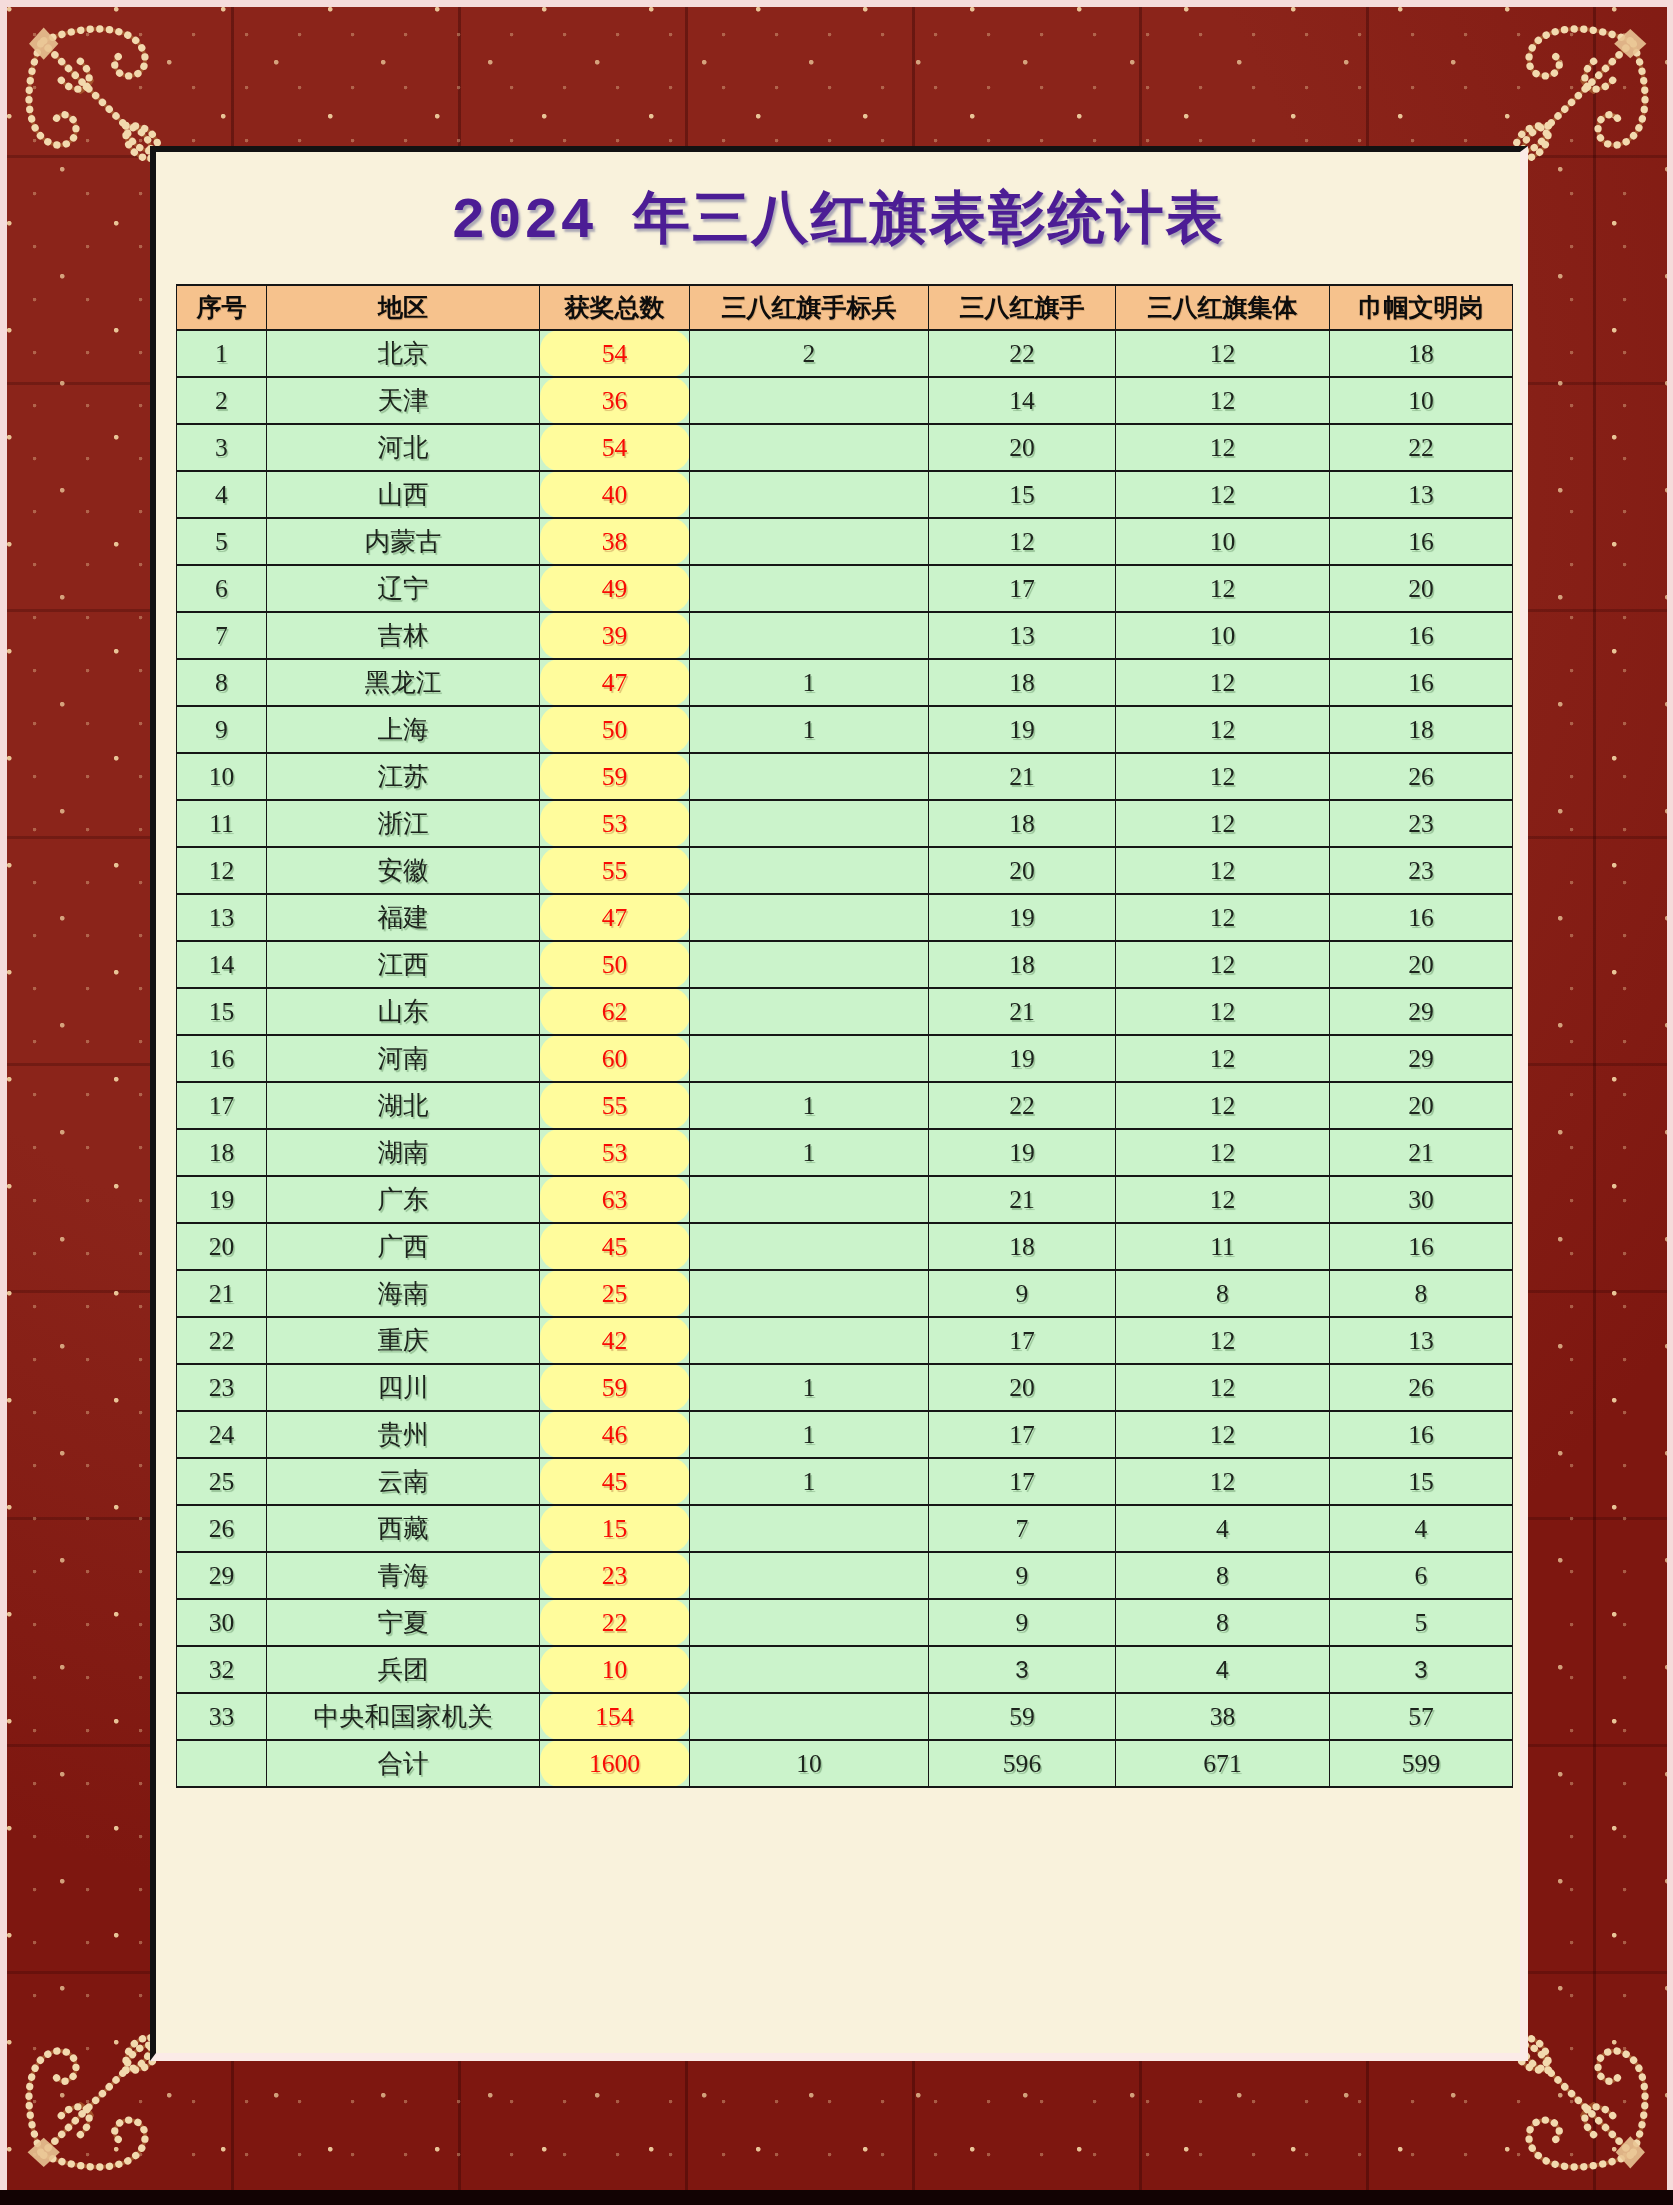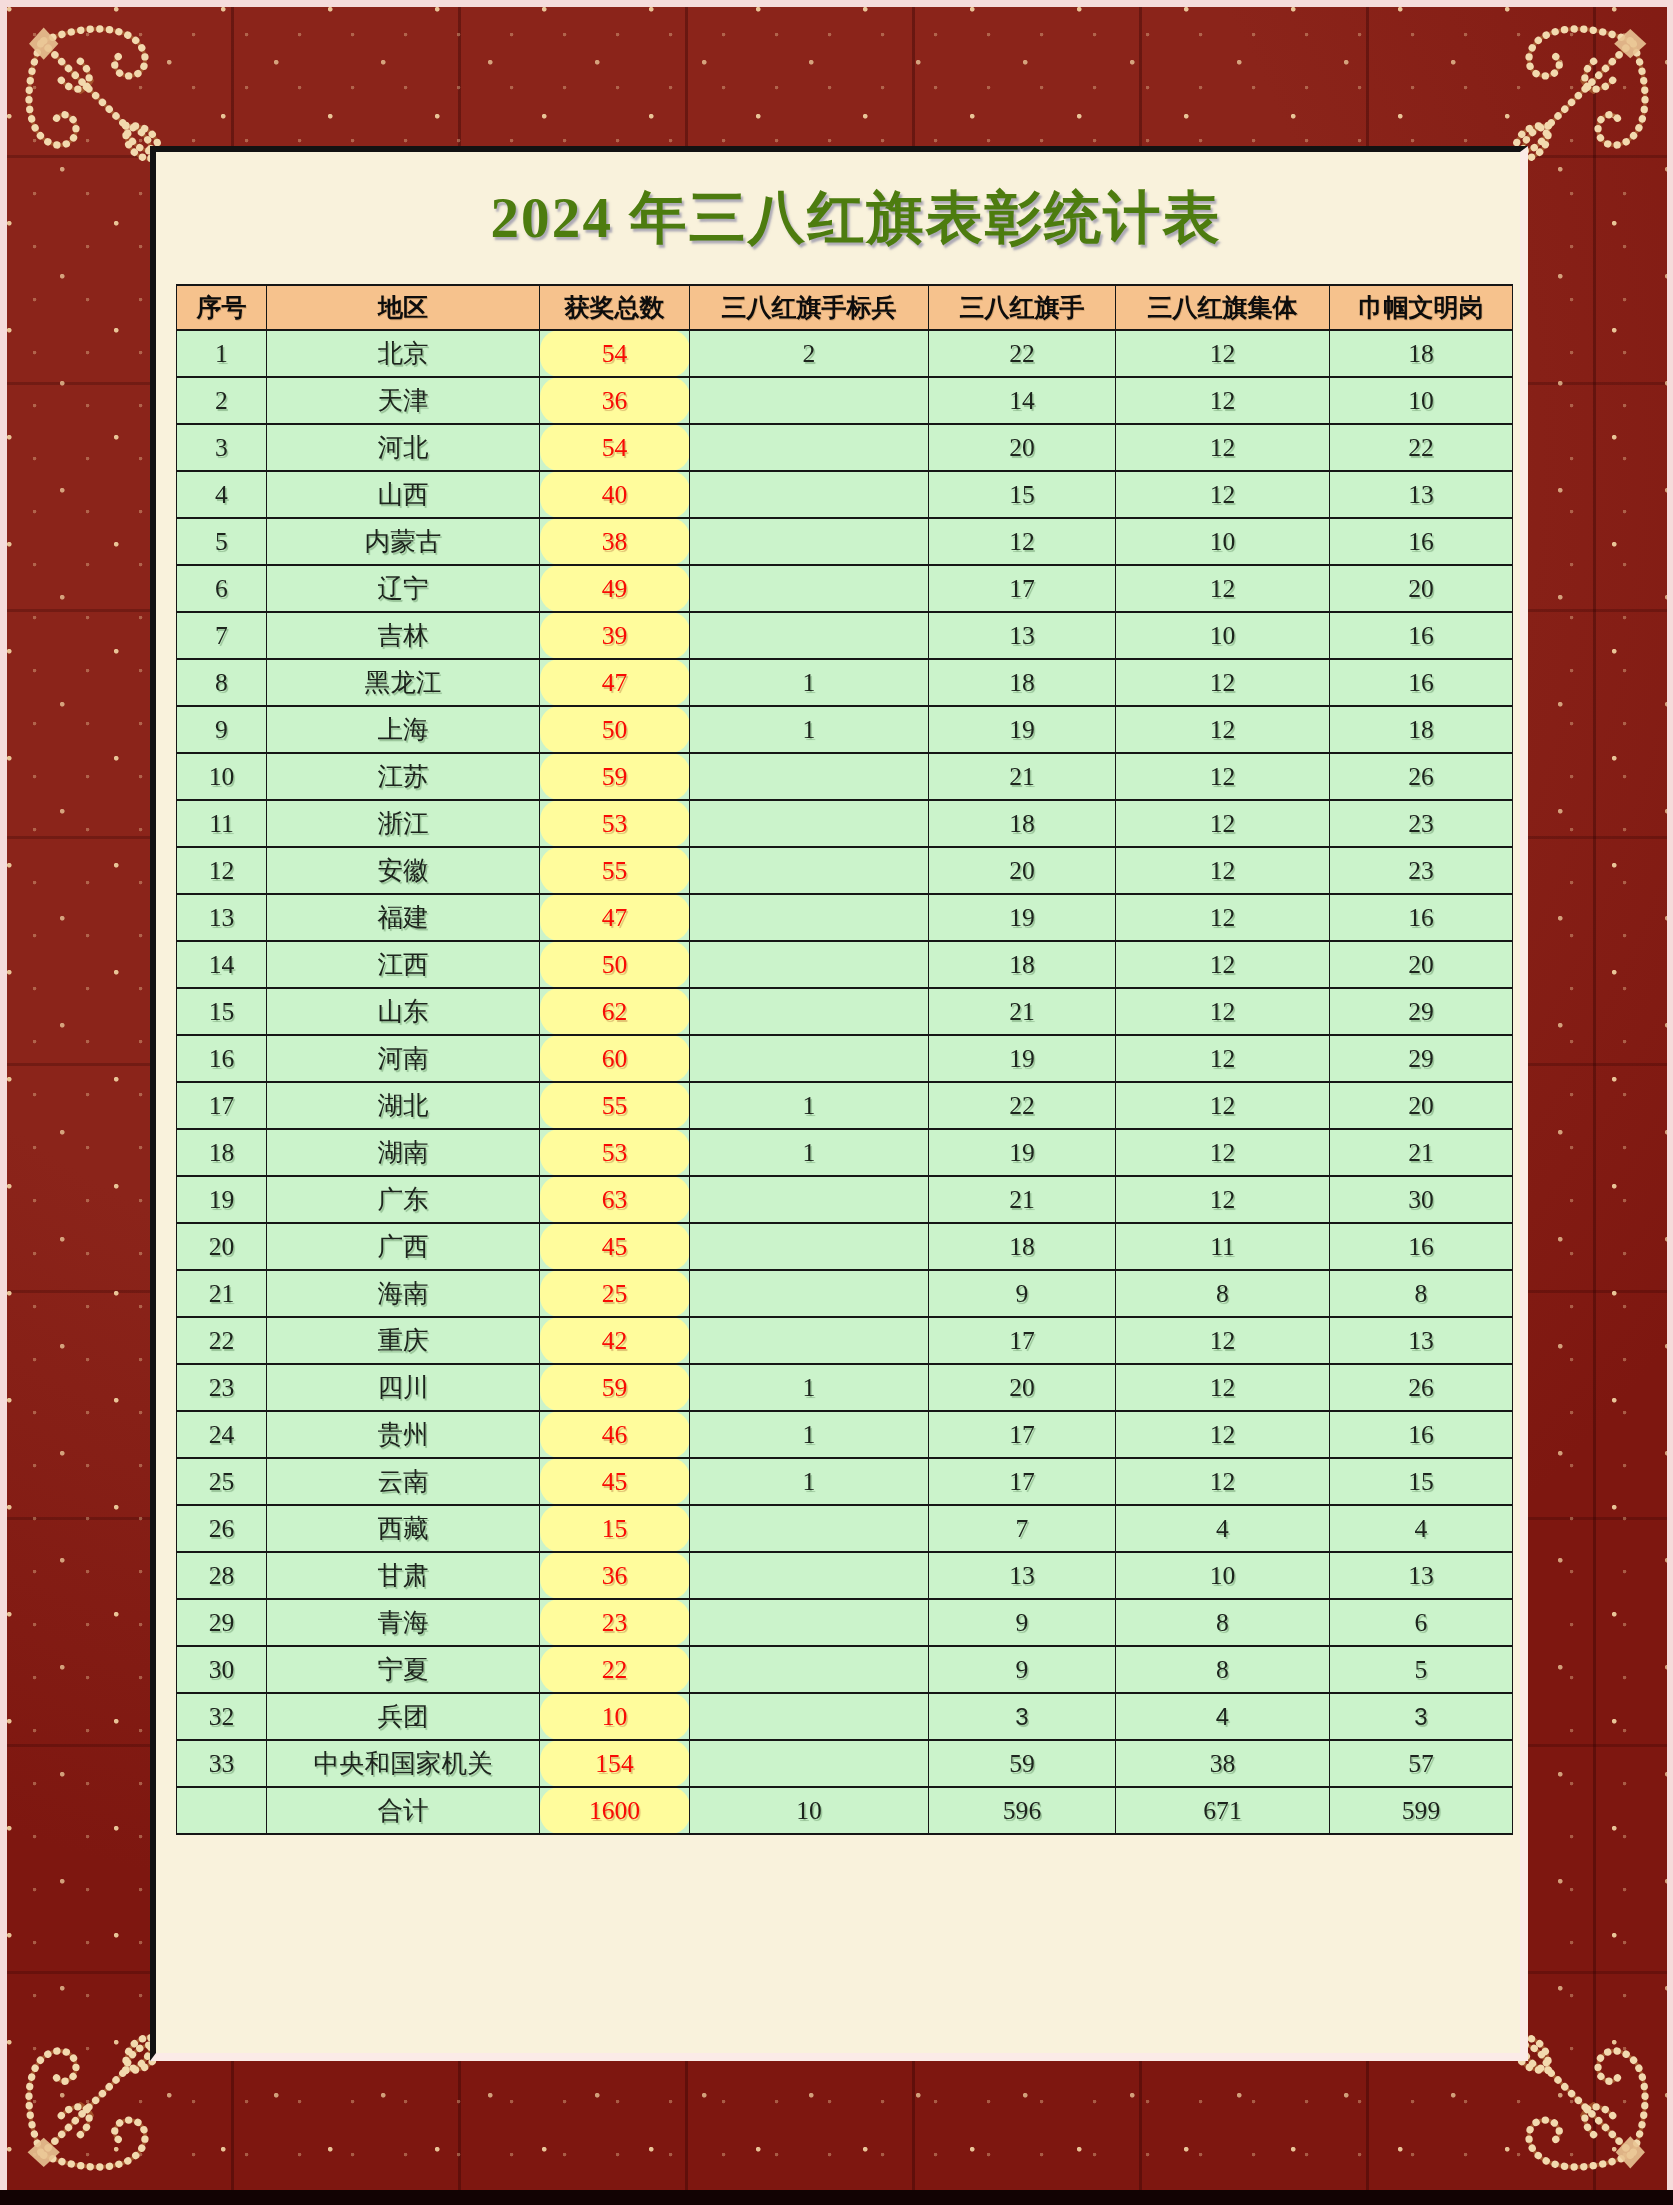--- a/index.html
+++ b/index.html
@@ -42,25 +42,24 @@
     border-top:6.6px solid #121212;
     border-left:6.6px solid #121212;
     border-right:8.8px solid #FBEBE7;
     border-bottom:8.8px solid #FBEBE7;
   }
   .title{
     position:absolute;left:0;top:28px;width:100%;
     text-align:center;
     font-size:57px;font-weight:bold;
     letter-spacing:2.2px;
-    color:#4d7c0f;
+    color:#4c1d95;
     text-shadow:2.2px 2.9px 2.2px rgba(110,110,150,.55);
-    font-family:Liberation Serif, serif;
+    font-family:Liberation Mono, monospace;
     white-space:nowrap;
-    padding-left:18px;
   }
   
   .table-wrap{position:absolute;left:20px;top:132px;}
   table.stats{
     border-collapse:collapse;
     table-layout:fixed;
     width:1336px;
     background:#CBF3CB;
   }
   table.stats col.w0{width:90px}
@@ -403,29 +402,20 @@
           <tr>
             <td class="c0">26</td>
             <td class="c1">西藏</td>
             <td class="c2">15</td>
             <td class="c3"></td>
             <td class="c4">7</td>
             <td class="c5">4</td>
             <td class="c6">4</td>
           </tr>
           <tr>
-            <td class="c0">28</td>
-            <td class="c1">甘肃</td>
-            <td class="c2">36</td>
-            <td class="c3"></td>
-            <td class="c4">13</td>
-            <td class="c5">10</td>
-            <td class="c6">13</td>
-          </tr>
-          <tr>
             <td class="c0">29</td>
             <td class="c1">青海</td>
             <td class="c2">23</td>
             <td class="c3"></td>
             <td class="c4">9</td>
             <td class="c5">8</td>
             <td class="c6">6</td>
           </tr>
           <tr>
             <td class="c0">30</td>

